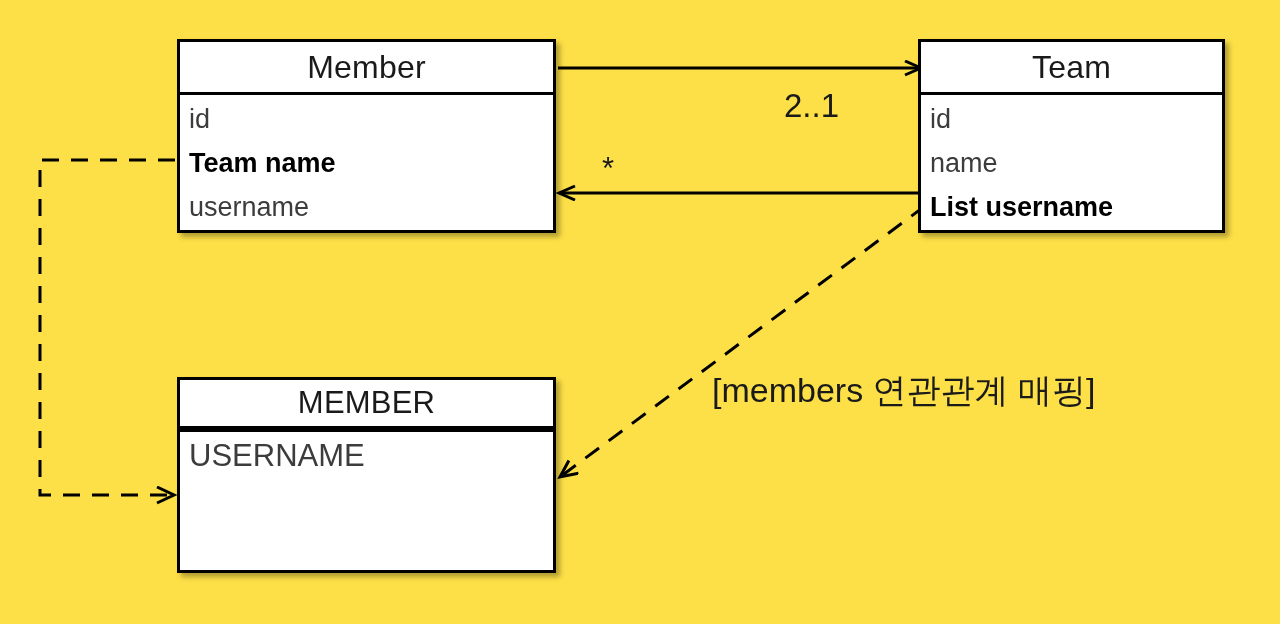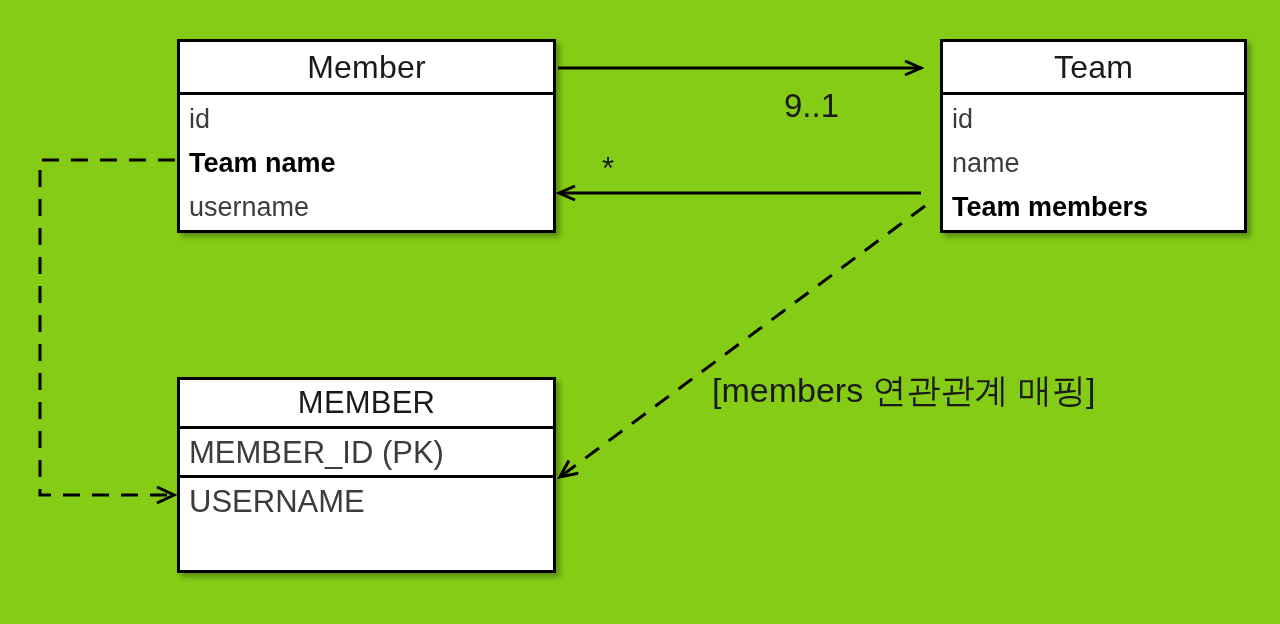--- a/index.html
+++ b/index.html
@@ -9,21 +9,21 @@
     background: #ffffff;
   }
   body {
     font-family: "Liberation Sans", "DejaVu Sans", sans-serif;
     -webkit-font-smoothing: antialiased;
   }
   #canvas {
     position: relative;
     width: 1280px;
     height: 624px;
-    background: #84cc16;
+    background: #fde047;
     overflow: hidden;
   }
   svg.edges {
     position: absolute;
     left: 0;
     top: 0;
     width: 1280px;
     height: 624px;
     pointer-events: none;
   }
@@ -64,21 +64,21 @@
   .box .attr.bold {
     color: #000000;
     font-weight: 700;
   }
 
   
   #box-member, #box-team {
     height: 194px;
   }
   #box-member { left: 177px; top: 39px;  width: 379px; }
-  #box-team   { left: 940px; top: 39px;  width: 307px; }
+  #box-team   { left: 918px; top: 39px;  width: 307px; }
   #box-member .title, #box-team .title {
     font-size: 32px;
     line-height: 50px;
     height: 50px;
   }
   #box-member .attrs, #box-team .attrs { padding-top: 2px; }
   #box-member .attr, #box-team .attr {
     font-size: 27px;
     line-height: 44px;
     height: 44px;
@@ -165,36 +165,33 @@
       <div class="attr">username</div>
     </div>
   </div>
 
   <div class="box" id="box-team">
     <div class="title">Team</div>
     <div class="sep"></div>
     <div class="attrs">
       <div class="attr">id</div>
       <div class="attr">name</div>
-      <div class="attr bold">Team members</div>
+      <div class="attr bold">List username</div>
     </div>
   </div>
 
   <div class="box" id="box-member-table">
     <div class="title">MEMBER</div>
     <div class="sep"></div>
-    <div class="attrs pk-block">
-      <div class="attr">MEMBER_ID (PK)</div>
-    </div>
     <div class="sep"></div>
     <div class="attrs fk-block">
       <div class="attr">USERNAME</div>
     </div>
   </div>
 
-  <div class="label" id="label-mult-01">9..1</div>
+  <div class="label" id="label-mult-01">2..1</div>
 
   <div class="label" id="label-mult-many">*</div>
 
 
   <div class="label" id="label-note-members">[members 연관관계 매핑]</div>
 
 </div>
 
 </body></html>

